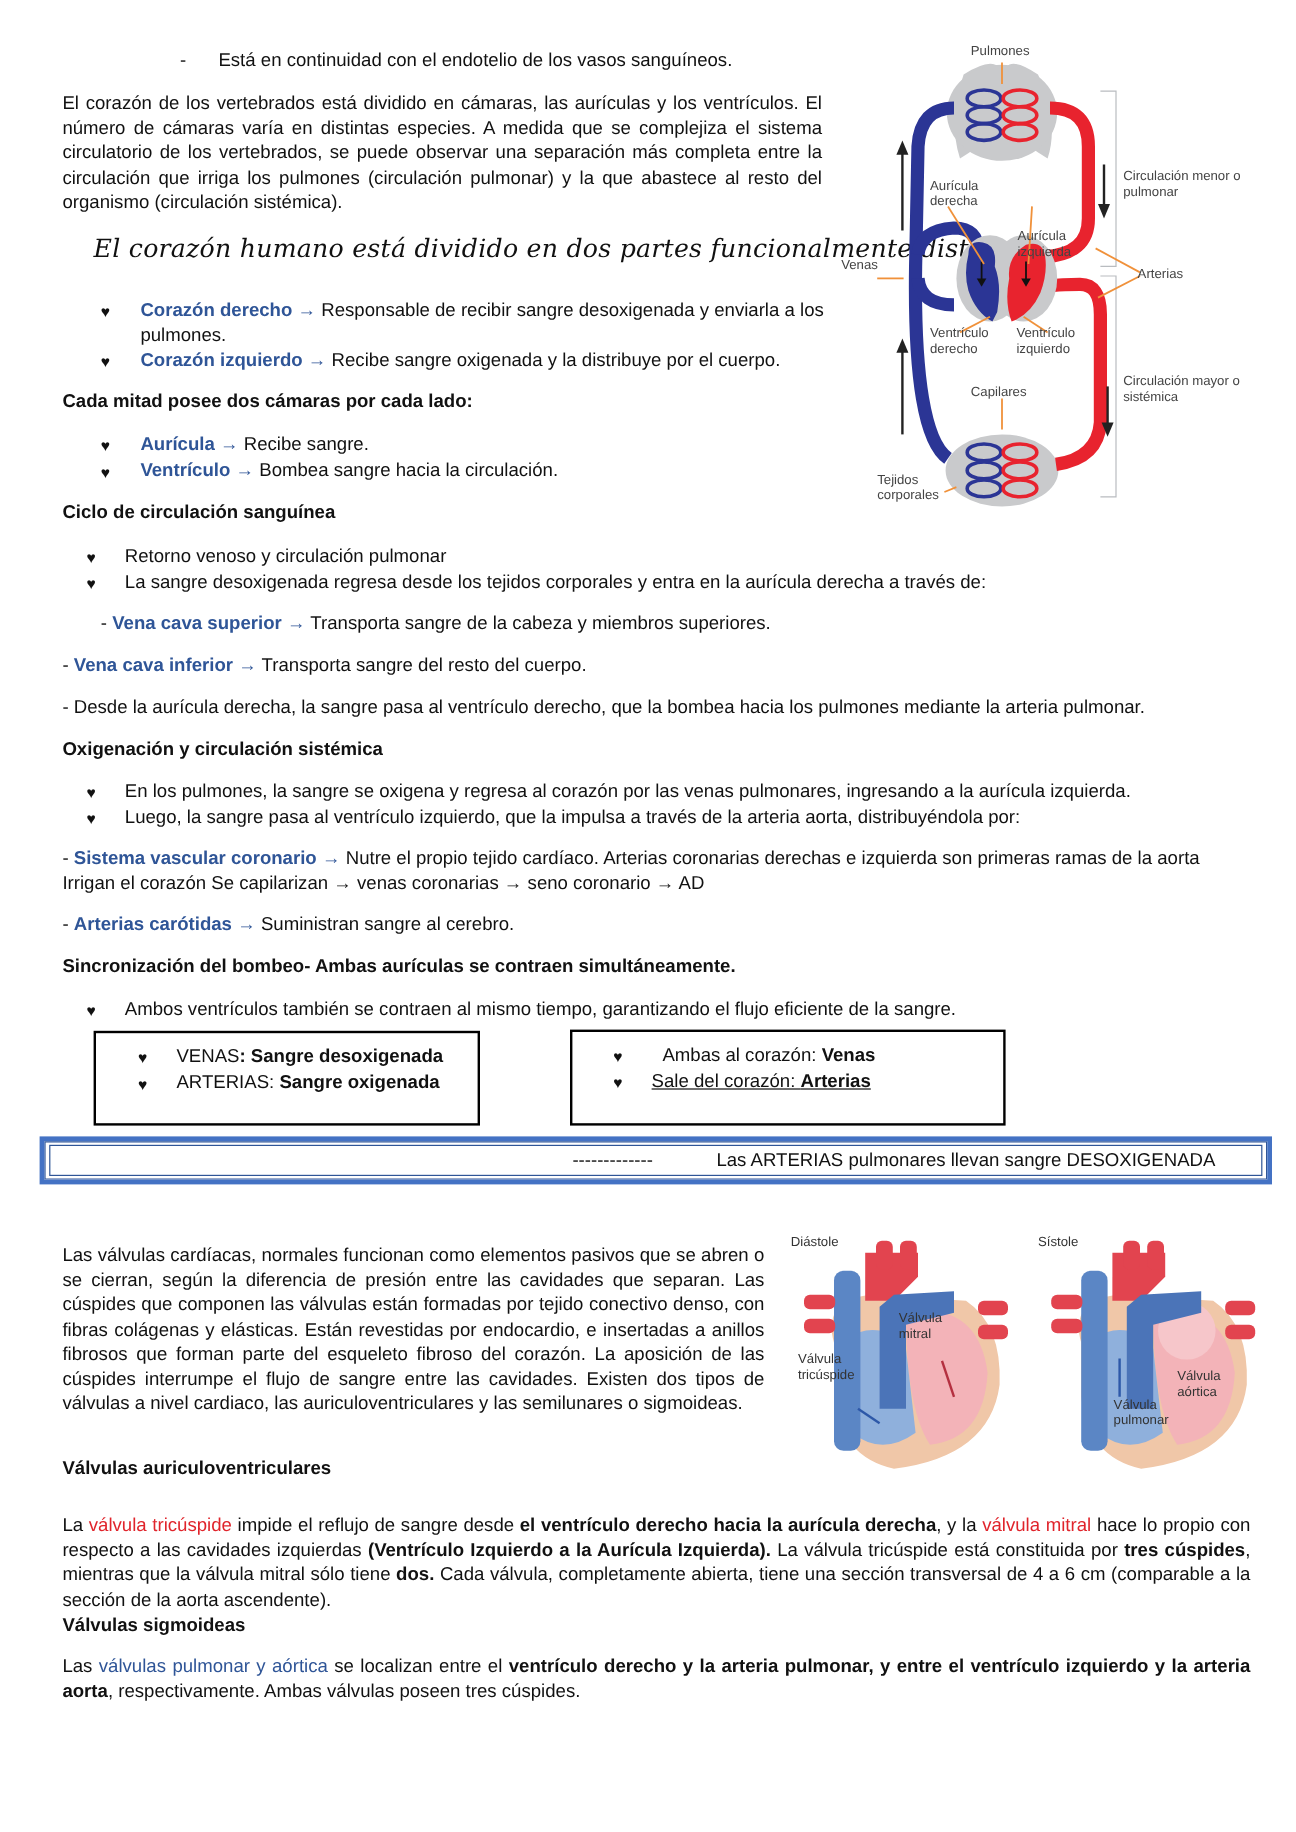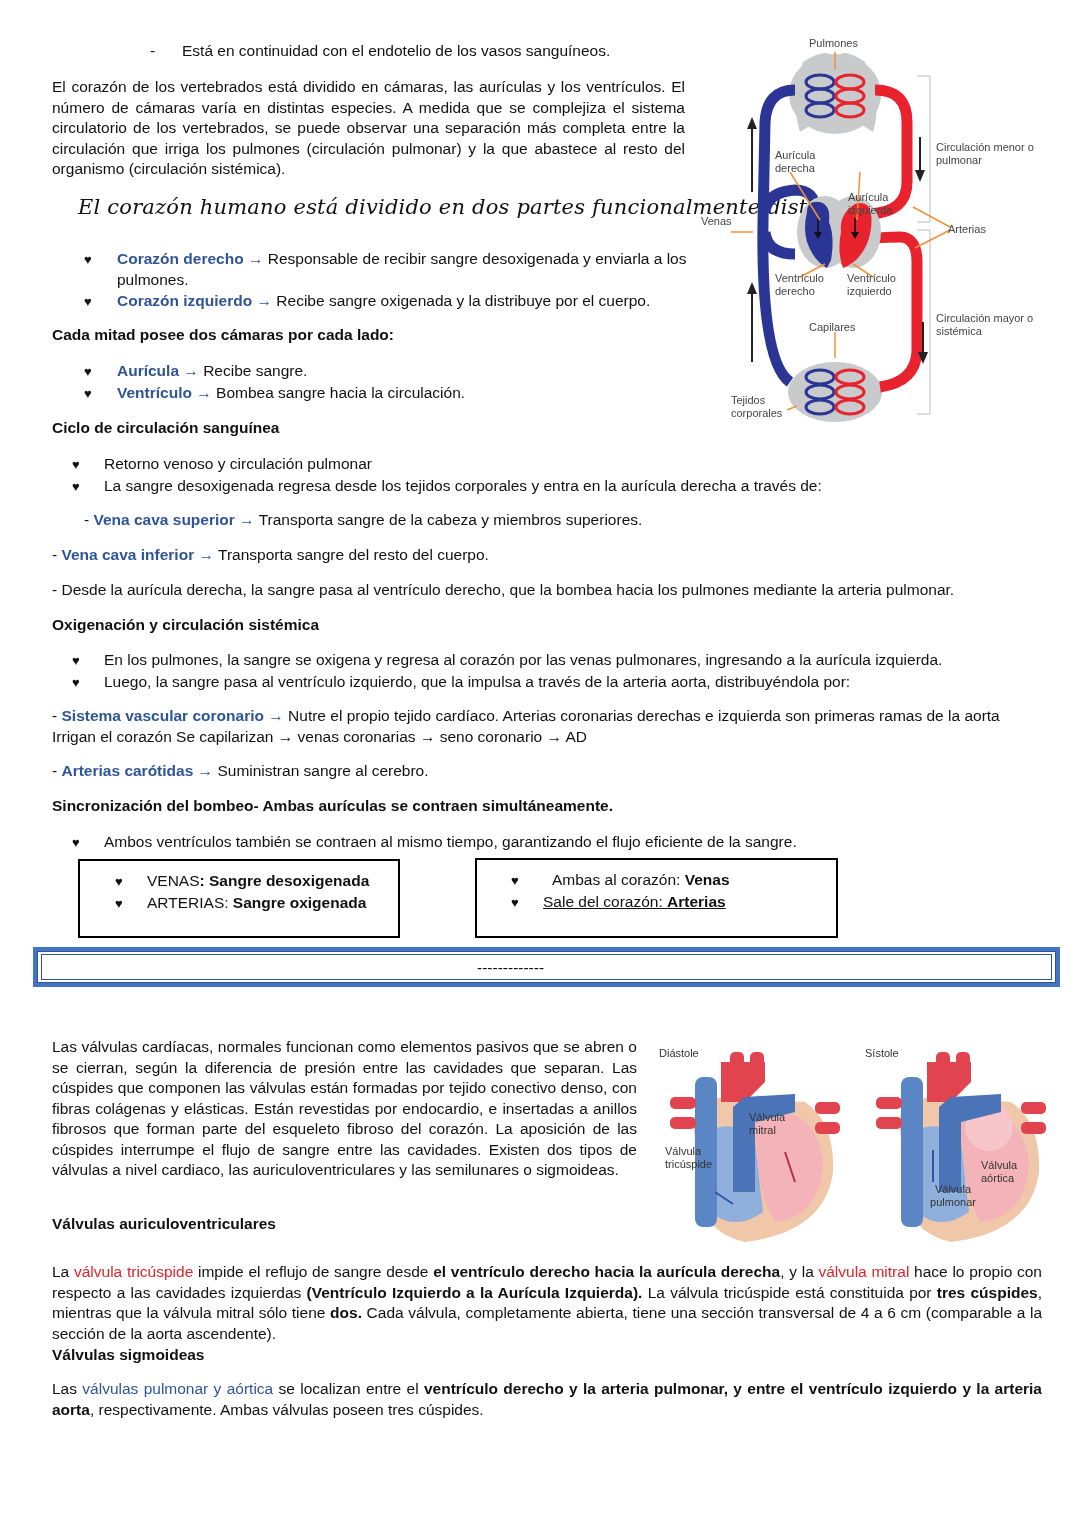--- a/index.html
+++ b/index.html
@@ -186,25 +186,26 @@
   </div>
   <div class="abs" style="left:34px; top:33px; font-size:13px;">♥</div>
   <div class="abs" style="left:66px; top:32px;text-decoration:underline;">
     <span>Sale del corazón: </span><b>Arterias</b>
   </div>
 </div>
 
 <div class="banner">
   <div class="banner-inner"></div>
   <div class="abs" style="left:440px; top:7px;">-------------</div>
+  <div class="abs" style="left:560px; top:7px;">Las ARTERIAS pulmonares llevan sangre DESOXIGENADA</div>
 </div>
 
 <div class="abs justify" style="left:52px; top:1037px; width:585px;">Las válvulas cardíacas, normales funcionan como elementos pasivos que se abren o se cierran, según la diferencia de presión entre las cavidades que separan. Las cúspides que componen las válvulas están formadas por tejido conectivo denso, con fibras colágenas y elásticas. Están revestidas por endocardio, e insertadas a anillos fibrosos que forman parte del esqueleto fibroso del corazón. La aposición de las cúspides interrumpe el flujo de sangre entre las cavidades. Existen dos tipos de válvulas a nivel cardiaco, las auriculoventriculares y las semilunares o sigmoideas.</div>
 
-<div class="abs" style="left:655px; top:1024px; width:395px; height:210px;margin-top:18px;">
+<div class="abs" style="left:655px; top:1024px; width:395px; height:210px;">
   <div class="diag-label" style="left:4px; top:5px; color:#333;">Diástole</div>
   <div class="diag-label" style="left:210px; top:5px; color:#333;">Sístole</div>
   <svg width="395" height="210" viewBox="0 0 395 210" style="position:absolute; left:0; top:0;">
 
     <g>
       <path d="M40,95 Q30,60 70,55 L150,60 Q180,80 178,130 Q170,190 90,200 Q45,190 40,140 Z" fill="#f0c7a8"></path>
       <path d="M100,70 Q160,60 168,120 Q165,175 120,180 Q100,150 100,70 Z" fill="#f3b3b8"></path>
       <path d="M46,110 Q50,80 80,85 L100,100 L108,170 Q80,190 55,170 Q44,150 46,110 Z" fill="#8fb0dc"></path>
       <path d="M66,20 L110,20 L110,40 L90,60 L66,60 Z" fill="#e2444f"></path>
       <rect x="75" y="10" width="14" height="24" rx="5" fill="#e2444f"></rect>
@@ -232,21 +233,21 @@
       <rect x="15" y="55" width="26" height="12" rx="5" fill="#e2444f"></rect>
       <rect x="15" y="75" width="26" height="12" rx="5" fill="#e2444f"></rect>
       <rect x="160" y="60" width="25" height="12" rx="5" fill="#e2444f"></rect>
       <rect x="160" y="80" width="25" height="12" rx="5" fill="#e2444f"></rect>
       <line x1="72" y1="140" x2="72" y2="108" stroke="#2d58a8" stroke-width="2"></line>
     </g>
   </svg>
   <div class="diag-label" style="left:94px; top:69px; width:40px; color:#333;">Válvula mitral</div>
   <div class="diag-label" style="left:10px; top:103px; width:50px; color:#333;">Válvula tricúspide</div>
   <div class="diag-label" style="left:326px; top:117px; width:40px; color:#333;">Válvula aórtica</div>
-  <div class="diag-label" style="left:273px; top:141px; width:50px; color:#333;text-align:center;">Válvula pulmonar</div>
+  <div class="diag-label" style="left:273px; top:141px; width:50px; color:#333;">Válvula pulmonar</div>
 </div>
 
 <div class="heading u" style="left:52px; top:1214px;">Válvulas auriculoventriculares</div>
 
 <div class="abs justify" style="left:52px; top:1248px; width:990px;margin-top:14px;">
   <span>La </span><span class="red">válvula tricúspide</span><span> impide el reflujo de sangre desde </span><b>el ventrículo derecho hacia la aurícula derecha</b><span>, y la </span><span class="red">válvula mitral</span><span> hace lo propio con respecto a las cavidades izquierdas </span><b>(Ventrículo Izquierdo a la Aurícula Izquierda).</b><span> La válvula tricúspide está constituida por </span><b>tres cúspides</b><span>, mientras que la válvula mitral sólo tiene </span><b>dos.</b><span> Cada válvula, completamente abierta, tiene una sección transversal de 4 a 6 cm (comparable a la sección de la aorta ascendente).</span>
 </div>
 
 <div class="heading u" style="left:52px; top:1345px;">Válvulas sigmoideas</div>
 

